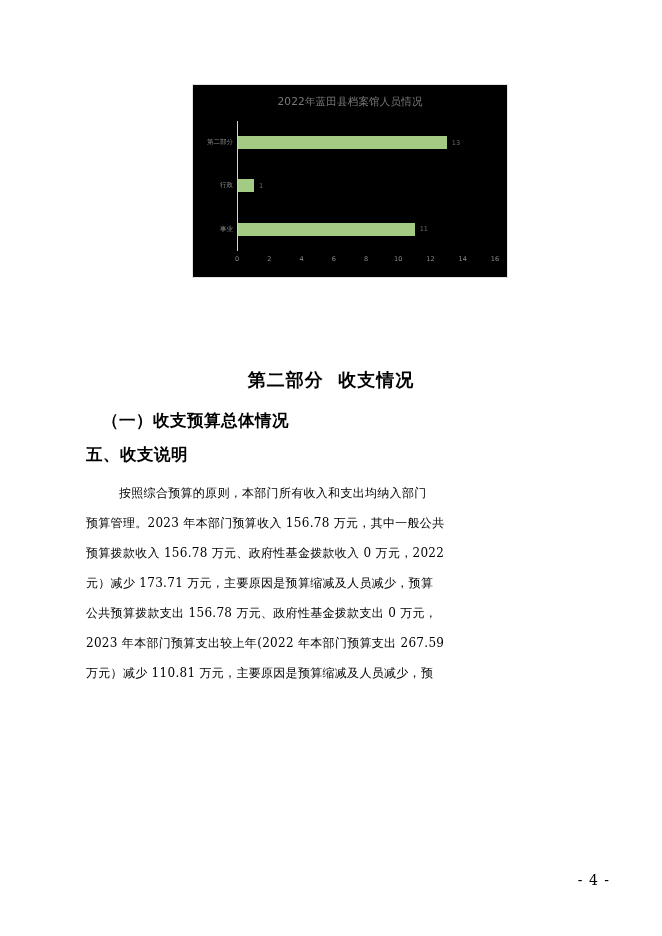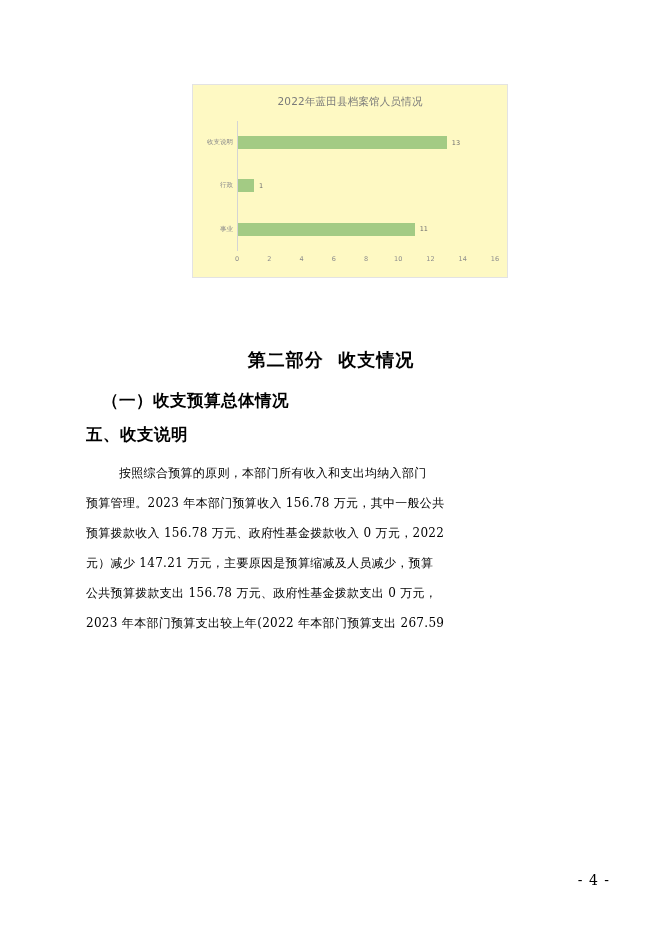--- a/index.html
+++ b/index.html
@@ -19,21 +19,21 @@
     overflow: hidden;
   }
 
   
   .chart-figure {
     position: absolute;
     left: 192px;
     top: 84px;
     width: 316px;
     height: 194px;
-    background: #fef9c3;
+    background: #000000;
     border: 1px solid #e3e3e3;
     box-sizing: border-box;
   }
   .chart-title {
     position: absolute;
     left: 0;
     top: 10px;
     width: 100%;
     text-align: center;
     font-family: "DejaVu Sans", "Liberation Sans", sans-serif;
@@ -104,21 +104,21 @@
     transform: translateX(-50%);
     font-family: "DejaVu Sans", "Liberation Sans", sans-serif;
     font-size: 6.5px;
     color: #8c8c8c;
   }
 
   
   .doc-body {
     position: absolute;
     left: 86px;
-    top: 348px;
+    top: 368px;
     width: 490px;
   }
   .part-heading {
     text-align: center;
     font-family: "DejaVu Serif", "Liberation Serif", serif;
     font-weight: bold;
     font-size: 18px;
     letter-spacing: 1px;
     margin: 0 0 18px 0;
     white-space: pre;
@@ -169,21 +169,21 @@
 
 <div id="page">
 
   <div class="chart-figure">
     <div class="chart-title">2022年蓝田县档案馆人员情况</div>
 
     <div class="plot-area">
       <div class="axis-line"></div>
       <div class="bars" id="bar-series">
           <div class="bar-row">
-            <span class="bar-cat">收支说明</span>
+            <span class="bar-cat">第二部分</span>
             <div class="bar-rect" style="width: 81.25%; background: rgb(163, 203, 132);"></div>
             <span class="bar-val">13</span>
           </div>
           <div class="bar-row">
             <span class="bar-cat">行政</span>
             <div class="bar-rect" style="width: 6.25%; background: rgb(163, 203, 132);"></div>
             <span class="bar-val">1</span>
           </div>
           <div class="bar-row">
             <span class="bar-cat">事业</span>
@@ -207,22 +207,23 @@
   </div>
 
   <div class="doc-body">
     <div class="part-heading">第二部分  收支情况</div>
     <div class="sub-heading indent1">（一）收支预算总体情况</div>
     <div class="sub-heading">五、收支说明</div>
     <div class="para" id="body-paragraph">
         <span class="para-line first">按照综合预算的原则，本部门所有收入和支出均纳入部门</span>
         <span class="para-line">预算管理。2023 年本部门预算收入 156.78 万元，其中一般公共</span>
         <span class="para-line">预算拨款收入 156.78 万元、政府性基金拨款收入 0 万元，2022</span>
-        <span class="para-line">元）减少 147.21 万元，主要原因是预算缩减及人员减少，预算</span>
+        <span class="para-line">元）减少 173.71 万元，主要原因是预算缩减及人员减少，预算</span>
         <span class="para-line">公共预算拨款支出 156.78 万元、政府性基金拨款支出 0 万元，</span>
         <span class="para-line">2023 年本部门预算支出较上年(2022 年本部门预算支出 267.59</span>
+        <span class="para-line">万元）减少 110.81 万元，主要原因是预算缩减及人员减少，预</span>
       </div>
     <div class="heading-gap"></div>
   </div>
 
   <div class="page-number">- 4 -</div>
 
 </div>
 
 </body></html>

